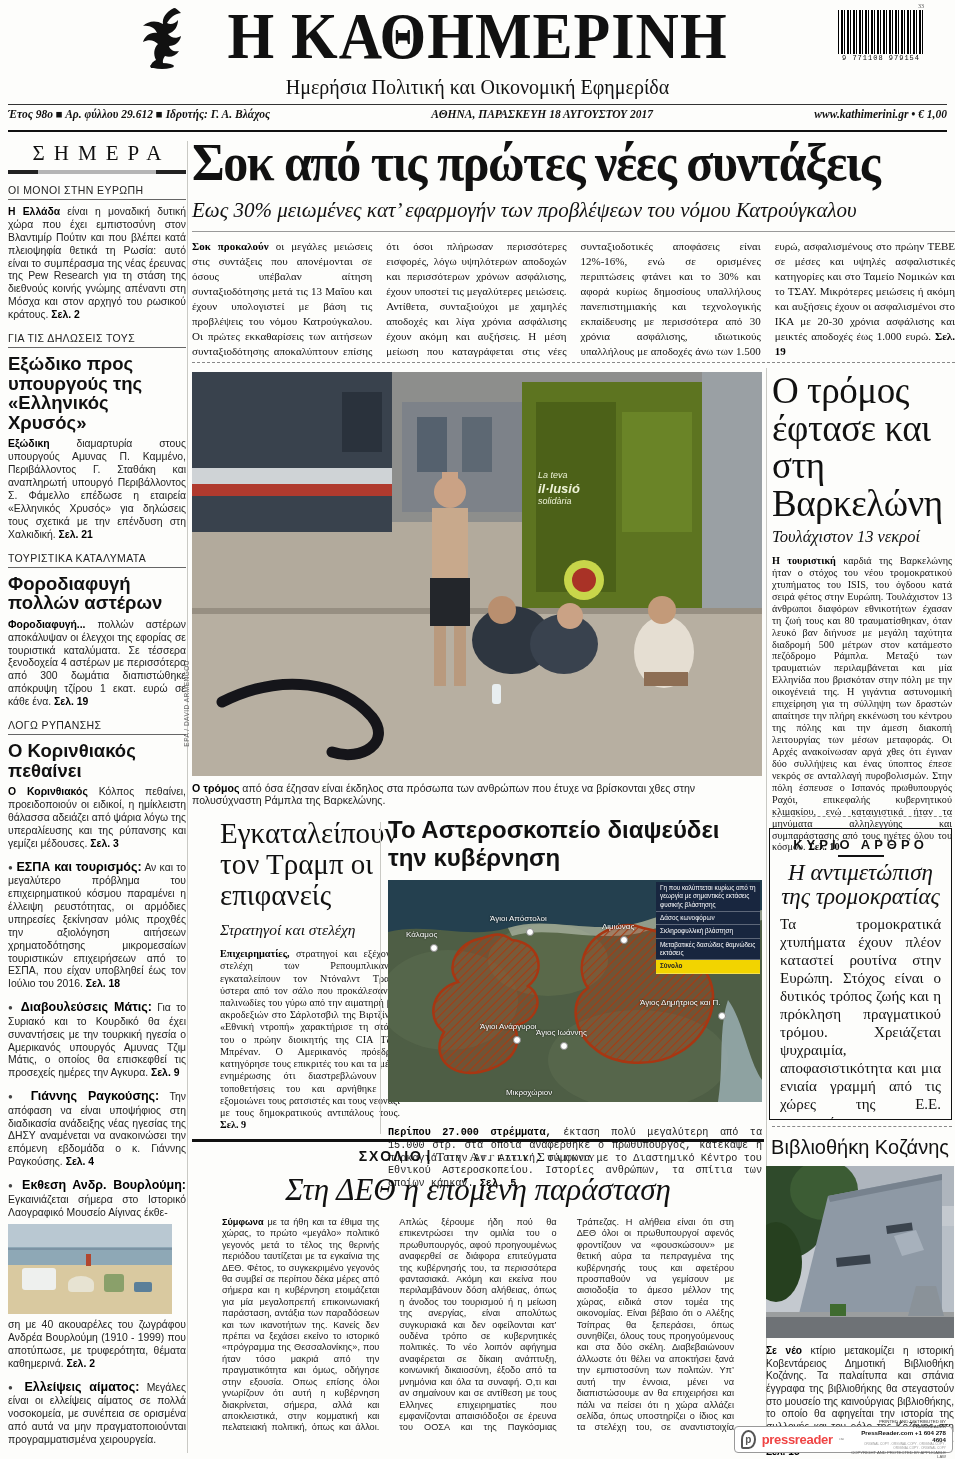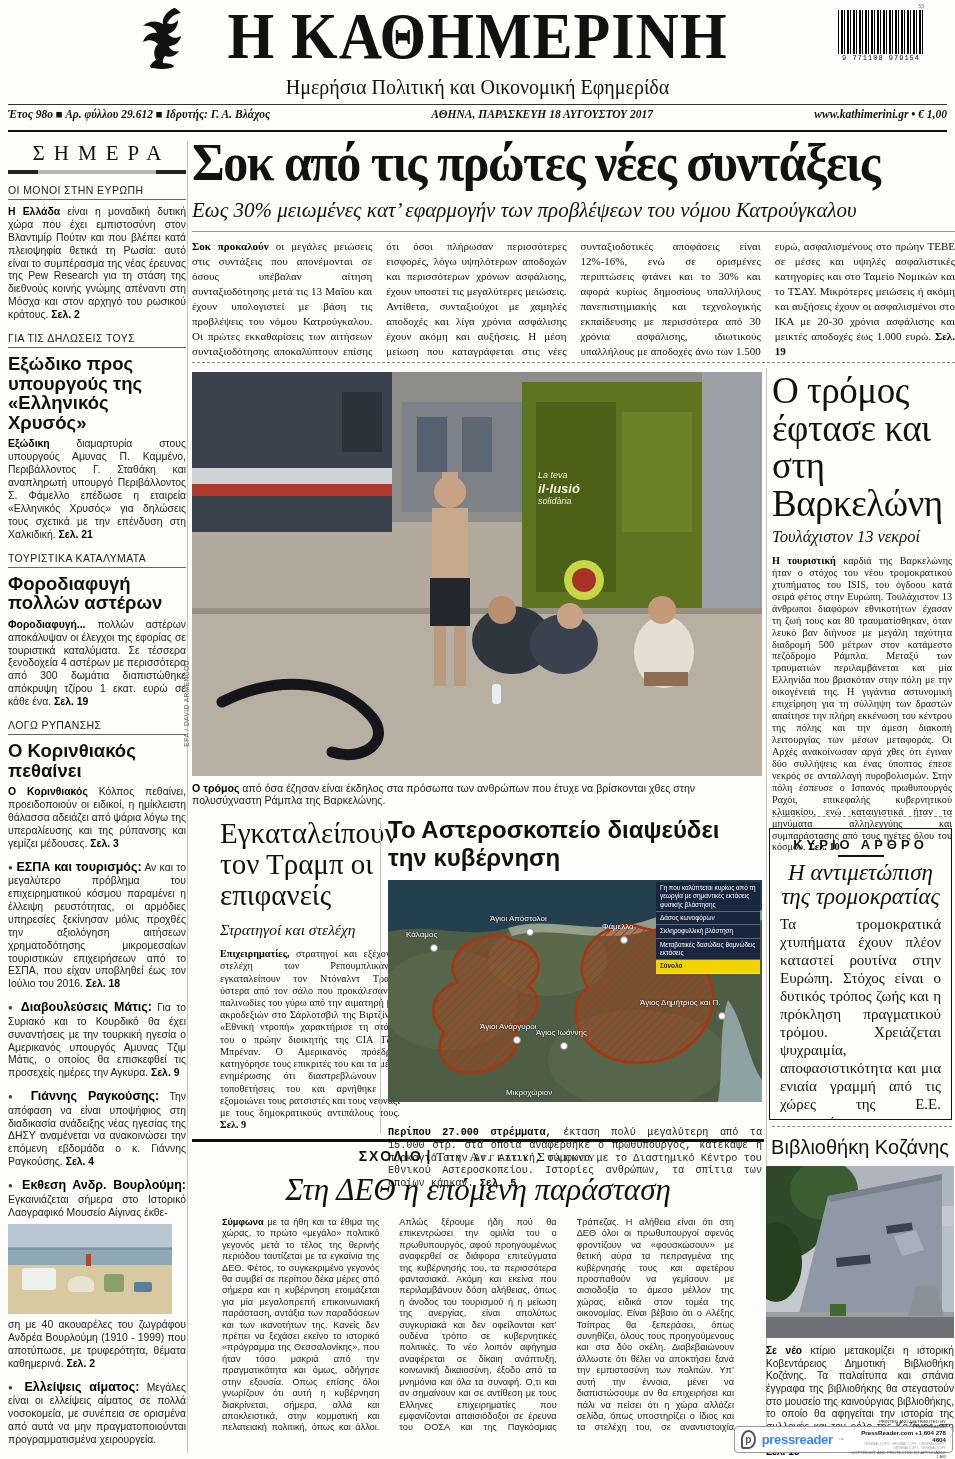--- a/index.html
+++ b/index.html
@@ -97,21 +97,21 @@
   #comm-kicker .k2{font-family:"Liberation Serif",serif;letter-spacing:2.5px;font-variant:small-caps;font-size:13.5px;}
   #comm-hl{font-style:italic;font-size:31px;text-align:center;margin:7px 0 9px;}
   #comm-cols{column-count:3;column-gap:20px;margin:0 30px;font-family:"Liberation Sans",sans-serif;
              font-size:9.2px;line-height:1.24;text-align:justify;color:#222;height:228px;overflow:hidden;}
   
   #prfooter{left:734px;top:1426px;width:219px;height:27px;border:1px solid #999;border-radius:4px;
             display:flex;align-items:center;gap:6px;padding:1px 6px;box-sizing:border-box;background:#fff;}
   #pr-logo{width:15px;height:15px;border:2px solid #555;border-radius:50% 50% 50% 2px;
            display:flex;align-items:center;justify-content:center;
            font-family:"Liberation Sans",sans-serif;font-weight:bold;font-size:10px;color:#555;}
-  #pr-name{font-family:"Liberation Sans",sans-serif;font-weight:bold;font-size:13px;color:#3b82f6;letter-spacing:-.3px;}
+  #pr-name{font-family:"Liberation Sans",sans-serif;font-weight:bold;font-size:13px;color:#ef4444;letter-spacing:-.3px;}
   #pr-tm{font-size:5px;color:#777;vertical-align:top;}
   #pr-right{margin-left:auto;text-align:right;font-family:"Liberation Sans",sans-serif;line-height:1.15;}
   #pr-line1{font-size:4.4px;color:#333;}
   #pr-line2{font-size:6.2px;font-weight:bold;color:#111;}
   #pr-micro{font-size:3.2px;color:#999;}
   #pr-line3{font-size:4.2px;color:#555;}
 </style>
 </head>
 <body>
 
@@ -319,21 +319,21 @@
         <path d="M120 48 C160 34 210 58 260 40 C300 26 330 42 374 30 V40 C330 52 300 38 262 50 C214 66 164 44 124 56 Z" fill="#c9cfc2" opacity=".55"></path>
         <path d="M340 120 C355 140 360 180 374 200 V222 H330 C336 185 330 150 340 120 Z" fill="#9fb3b8" opacity=".8"></path>
         <path d="M95,58 C70,62 56,86 70,102 C46,108 36,136 56,152 C42,176 62,198 92,192 C122,186 136,166 126,146 C152,140 156,116 140,106 C160,90 150,62 124,60 C114,52 105,54 95,58 Z" fill="url(#hatch)" stroke="#a83612" stroke-width="2.5"></path>
         <path d="M225,48 C196,58 186,88 200,108 C180,122 186,152 206,168 C226,186 266,188 292,172 C322,154 332,120 320,96 C306,70 280,52 255,48 C245,44 235,44 225,48 Z" fill="url(#hatch)" stroke="#a83612" stroke-width="2.5"></path>
       </svg>
       <span class="map-dot" style="left:42px;top:64px"></span>
       <span class="map-label" style="left:18px;top:50px">Κάλαμος</span>
       <span class="map-dot" style="left:138px;top:48px"></span>
       <span class="map-label" style="left:102px;top:34px">Άγιοι Απόστολοι</span>
       <span class="map-dot" style="left:232px;top:56px"></span>
-      <span class="map-label" style="left:214px;top:42px">Φάμελλο</span>
+      <span class="map-label" style="left:214px;top:42px">Λιμιώνας</span>
       <span class="map-dot" style="left:125px;top:156px"></span>
       <span class="map-label" style="left:92px;top:142px">Άγιοι Ανάργυροι</span>
       <span class="map-dot" style="left:172px;top:162px"></span>
       <span class="map-label" style="left:148px;top:148px">Άγιος Ιωάννης</span>
       <span class="map-label" style="left:118px;top:208px">Μικροχώριον</span>
       <span class="map-dot" style="left:330px;top:132px"></span>
       <span class="map-label" style="left:252px;top:118px">Άγιος Δημήτριος και Π.</span>
       <div id="legend">
         <div>Γη που καλύπτεται κυρίως από τη γεωργία με σημαντικές εκτάσεις φυσικής βλάστησης</div>
         <div>Δάσος κωνοφόρων</div>

